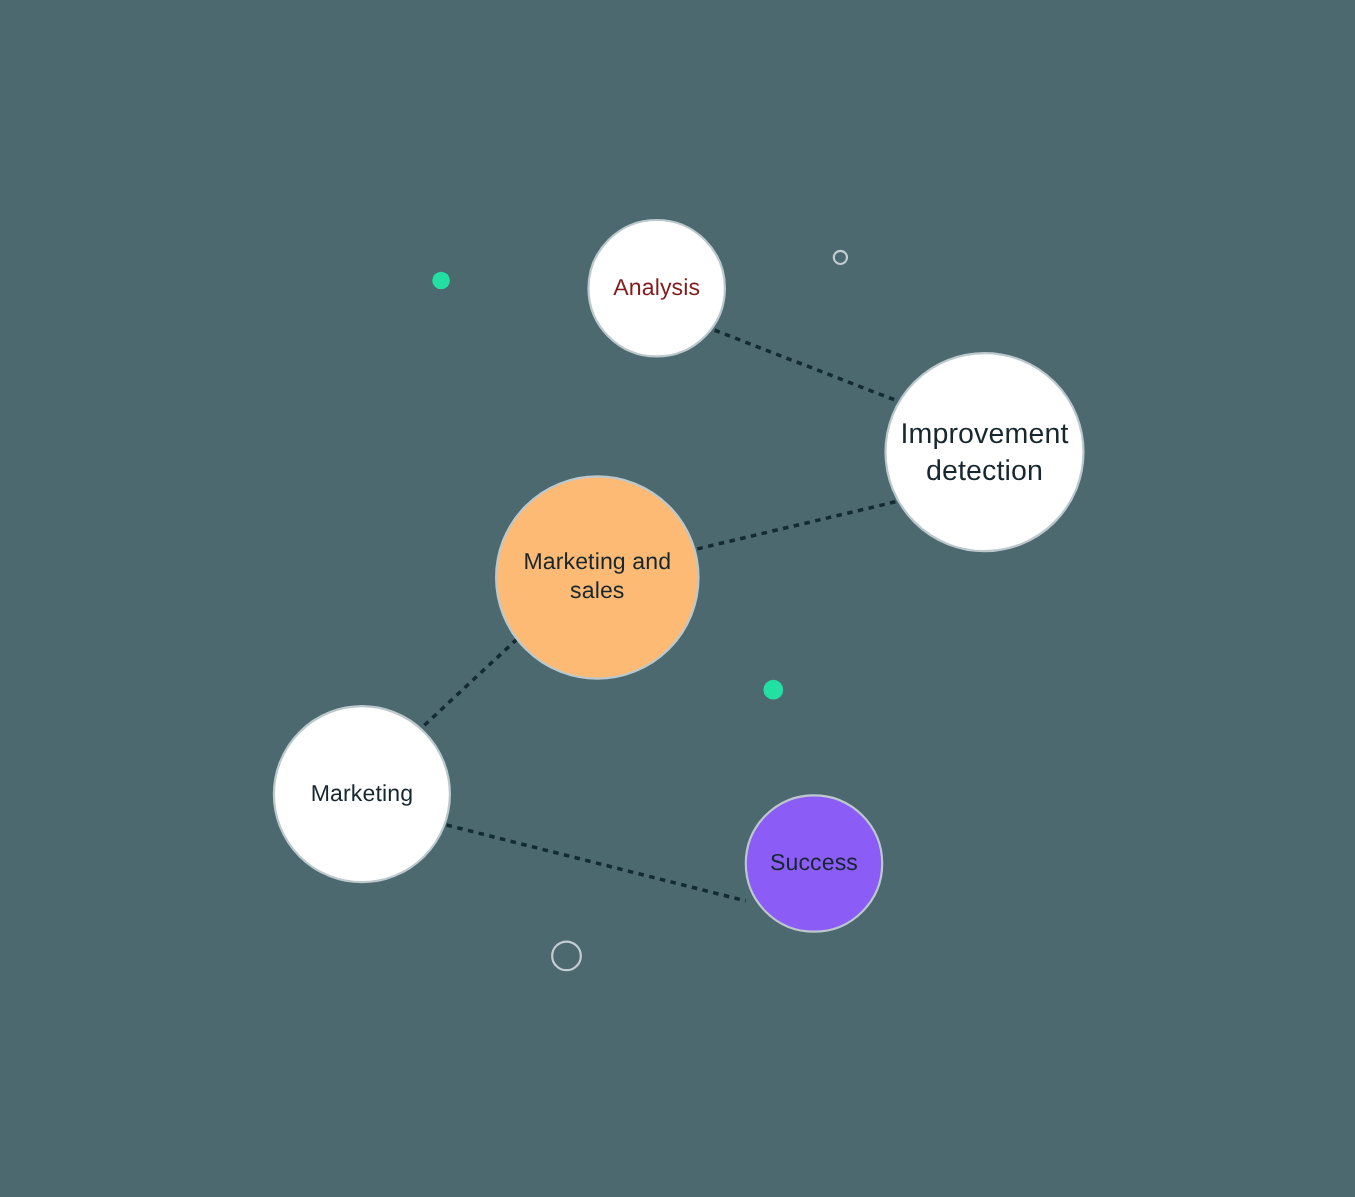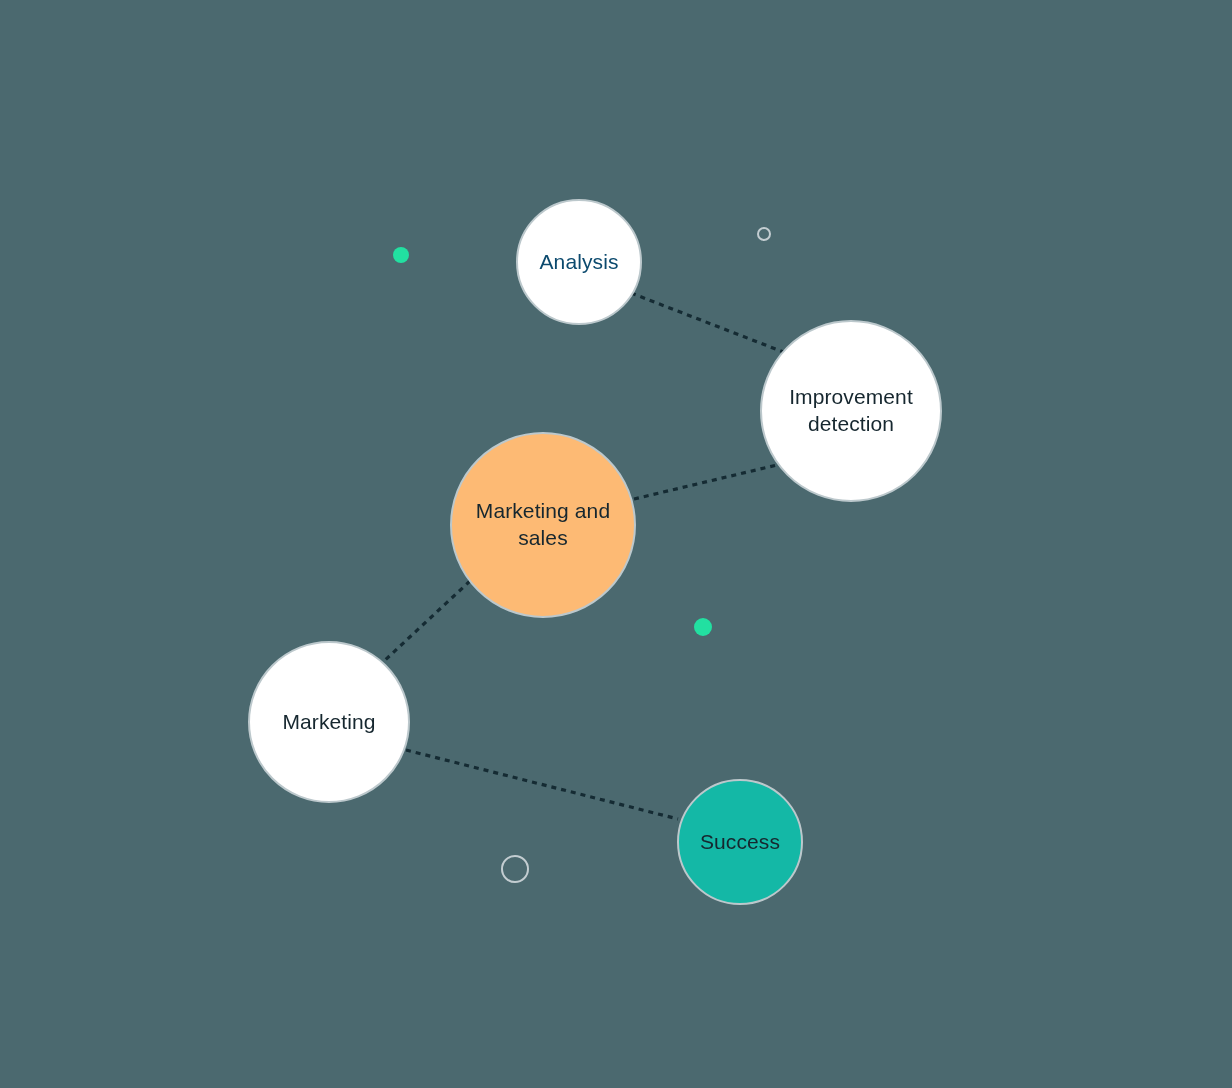--- a/index.html
+++ b/index.html
@@ -65,35 +65,35 @@
 <div id="canvas" style="background: rgb(75, 105, 111); width: 1232px; height: 1088px;">
 
   <svg id="edge-layer" viewBox="0 0 1232 1088" xmlns="http://www.w3.org/2000/svg">
       <line x1="631" y1="293" x2="817" y2="365" stroke="#152b33" stroke-width="3.2" stroke-linecap="butt" stroke-dasharray="5 5"></line>
       <line x1="634" y1="499" x2="819" y2="455" stroke="#152b33" stroke-width="3.2" stroke-linecap="butt" stroke-dasharray="5 5"></line>
       <line x1="470" y1="581" x2="383" y2="662" stroke="#152b33" stroke-width="3.2" stroke-linecap="butt" stroke-dasharray="5 5"></line>
       <line x1="406" y1="750" x2="678" y2="819" stroke="#152b33" stroke-width="3.2" stroke-linecap="butt" stroke-dasharray="5 5"></line>
     </svg>
 
   <div id="node-layer">
-      <div class="node" style="left: 516px; top: 199px; width: 126px; height: 126px; background: rgb(255, 255, 255); border-color: rgb(188, 200, 204); color: #0c4a6e; font-size: 21px;">
+      <div class="node" style="left: 534px; top: 199px; width: 126px; height: 126px; background: rgb(255, 255, 255); border-color: rgb(188, 200, 204); color: #7f1d1d; font-size: 21px;">
         <span class="node-label">Analysis</span>
       </div>
-      <div class="node" style="left: 760px; top: 320px; width: 182px; height: 182px; background: rgb(255, 255, 255); border-color: rgb(188, 200, 204); color: rgb(22, 39, 47); font-size: 21px;">
+      <div class="node" style="left: 804px; top: 320px; width: 182px; height: 182px; background: rgb(255, 255, 255); border-color: rgb(188, 200, 204); color: rgb(22, 39, 47); font-size: 26px;">
         <span class="node-label">Improvement
 detection</span>
       </div>
       <div class="node" style="left: 450px; top: 432px; width: 186px; height: 186px; background: #fdba74; border-color: rgb(188, 200, 204); color: rgb(22, 39, 47); font-size: 21px;">
         <span class="node-label">Marketing and
 sales</span>
       </div>
       <div class="node" style="left: 248px; top: 641px; width: 162px; height: 162px; background: rgb(255, 255, 255); border-color: rgb(188, 200, 204); color: rgb(22, 39, 47); font-size: 21px;">
         <span class="node-label">Marketing</span>
       </div>
-      <div class="node" style="left: 677px; top: 779px; width: 126px; height: 126px; background: #14b8a6; border-color: rgb(188, 200, 204); color: rgb(22, 39, 47); font-size: 21px;">
+      <div class="node" style="left: 677px; top: 722px; width: 126px; height: 126px; background: #8b5cf6; border-color: rgb(188, 200, 204); color: rgb(22, 39, 47); font-size: 21px;">
         <span class="node-label">Success</span>
       </div>
     </div>
   <div id="marker-layer">
       <div class="marker filled" style="left: 393px; top: 247px; width: 16px; height: 16px; background: rgb(34, 224, 161);"></div>
       <div class="marker hollow" style="left: 757px; top: 227px; width: 14px; height: 14px; border-color: rgb(195, 205, 209);"></div>
       <div class="marker filled" style="left: 694px; top: 618px; width: 18px; height: 18px; background: rgb(34, 224, 161);"></div>
       <div class="marker hollow" style="left: 501px; top: 855px; width: 28px; height: 28px; border-color: rgb(195, 205, 209);"></div>
     </div>
 

